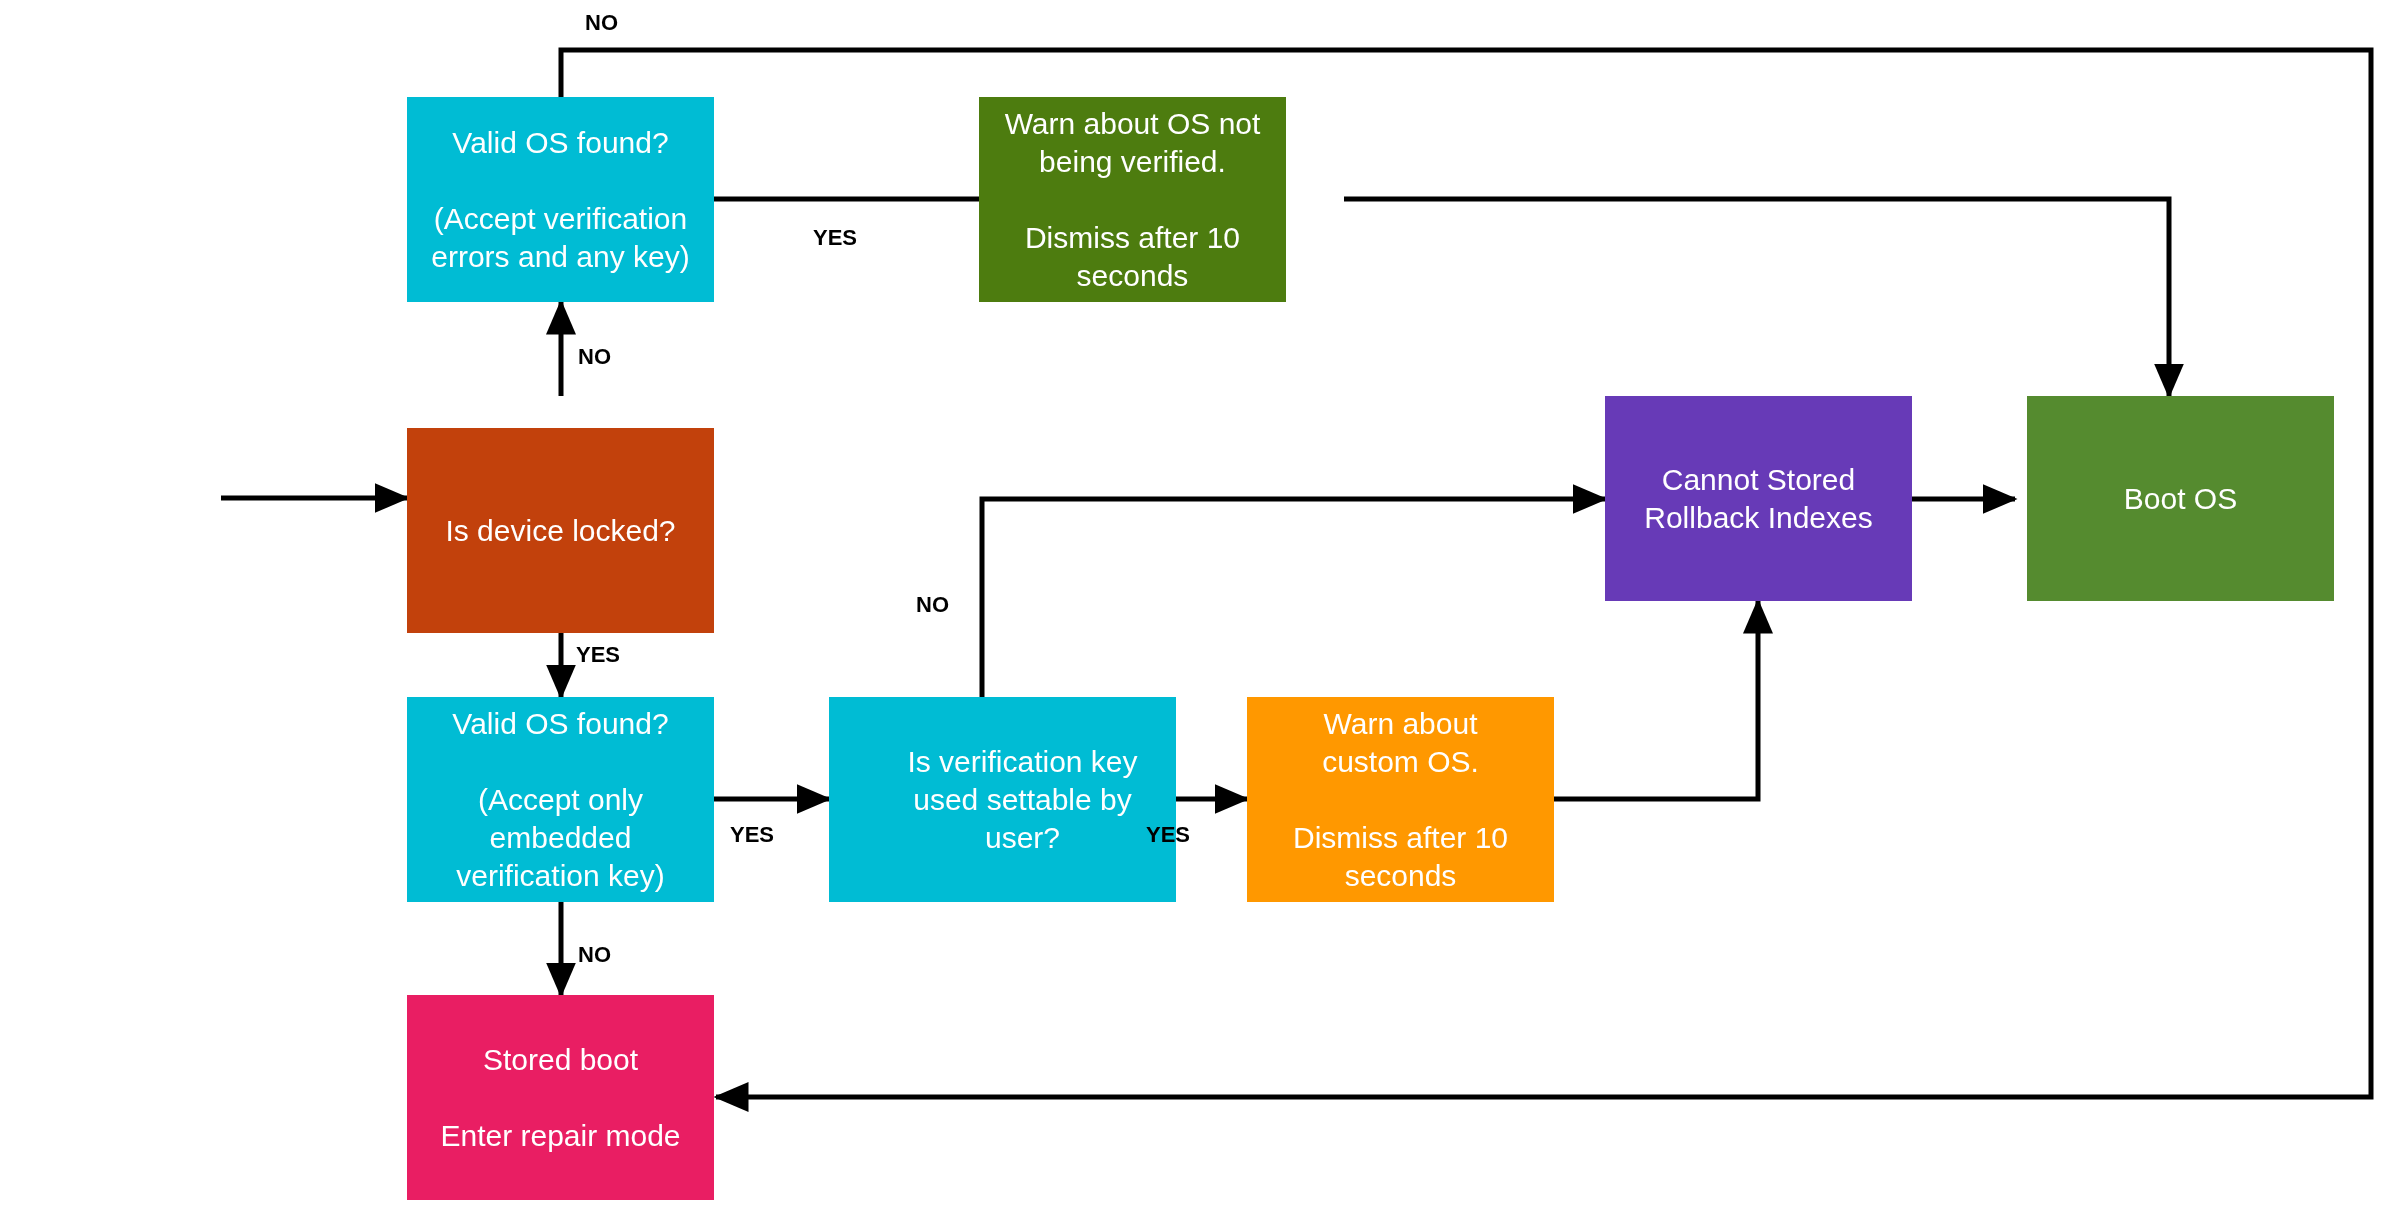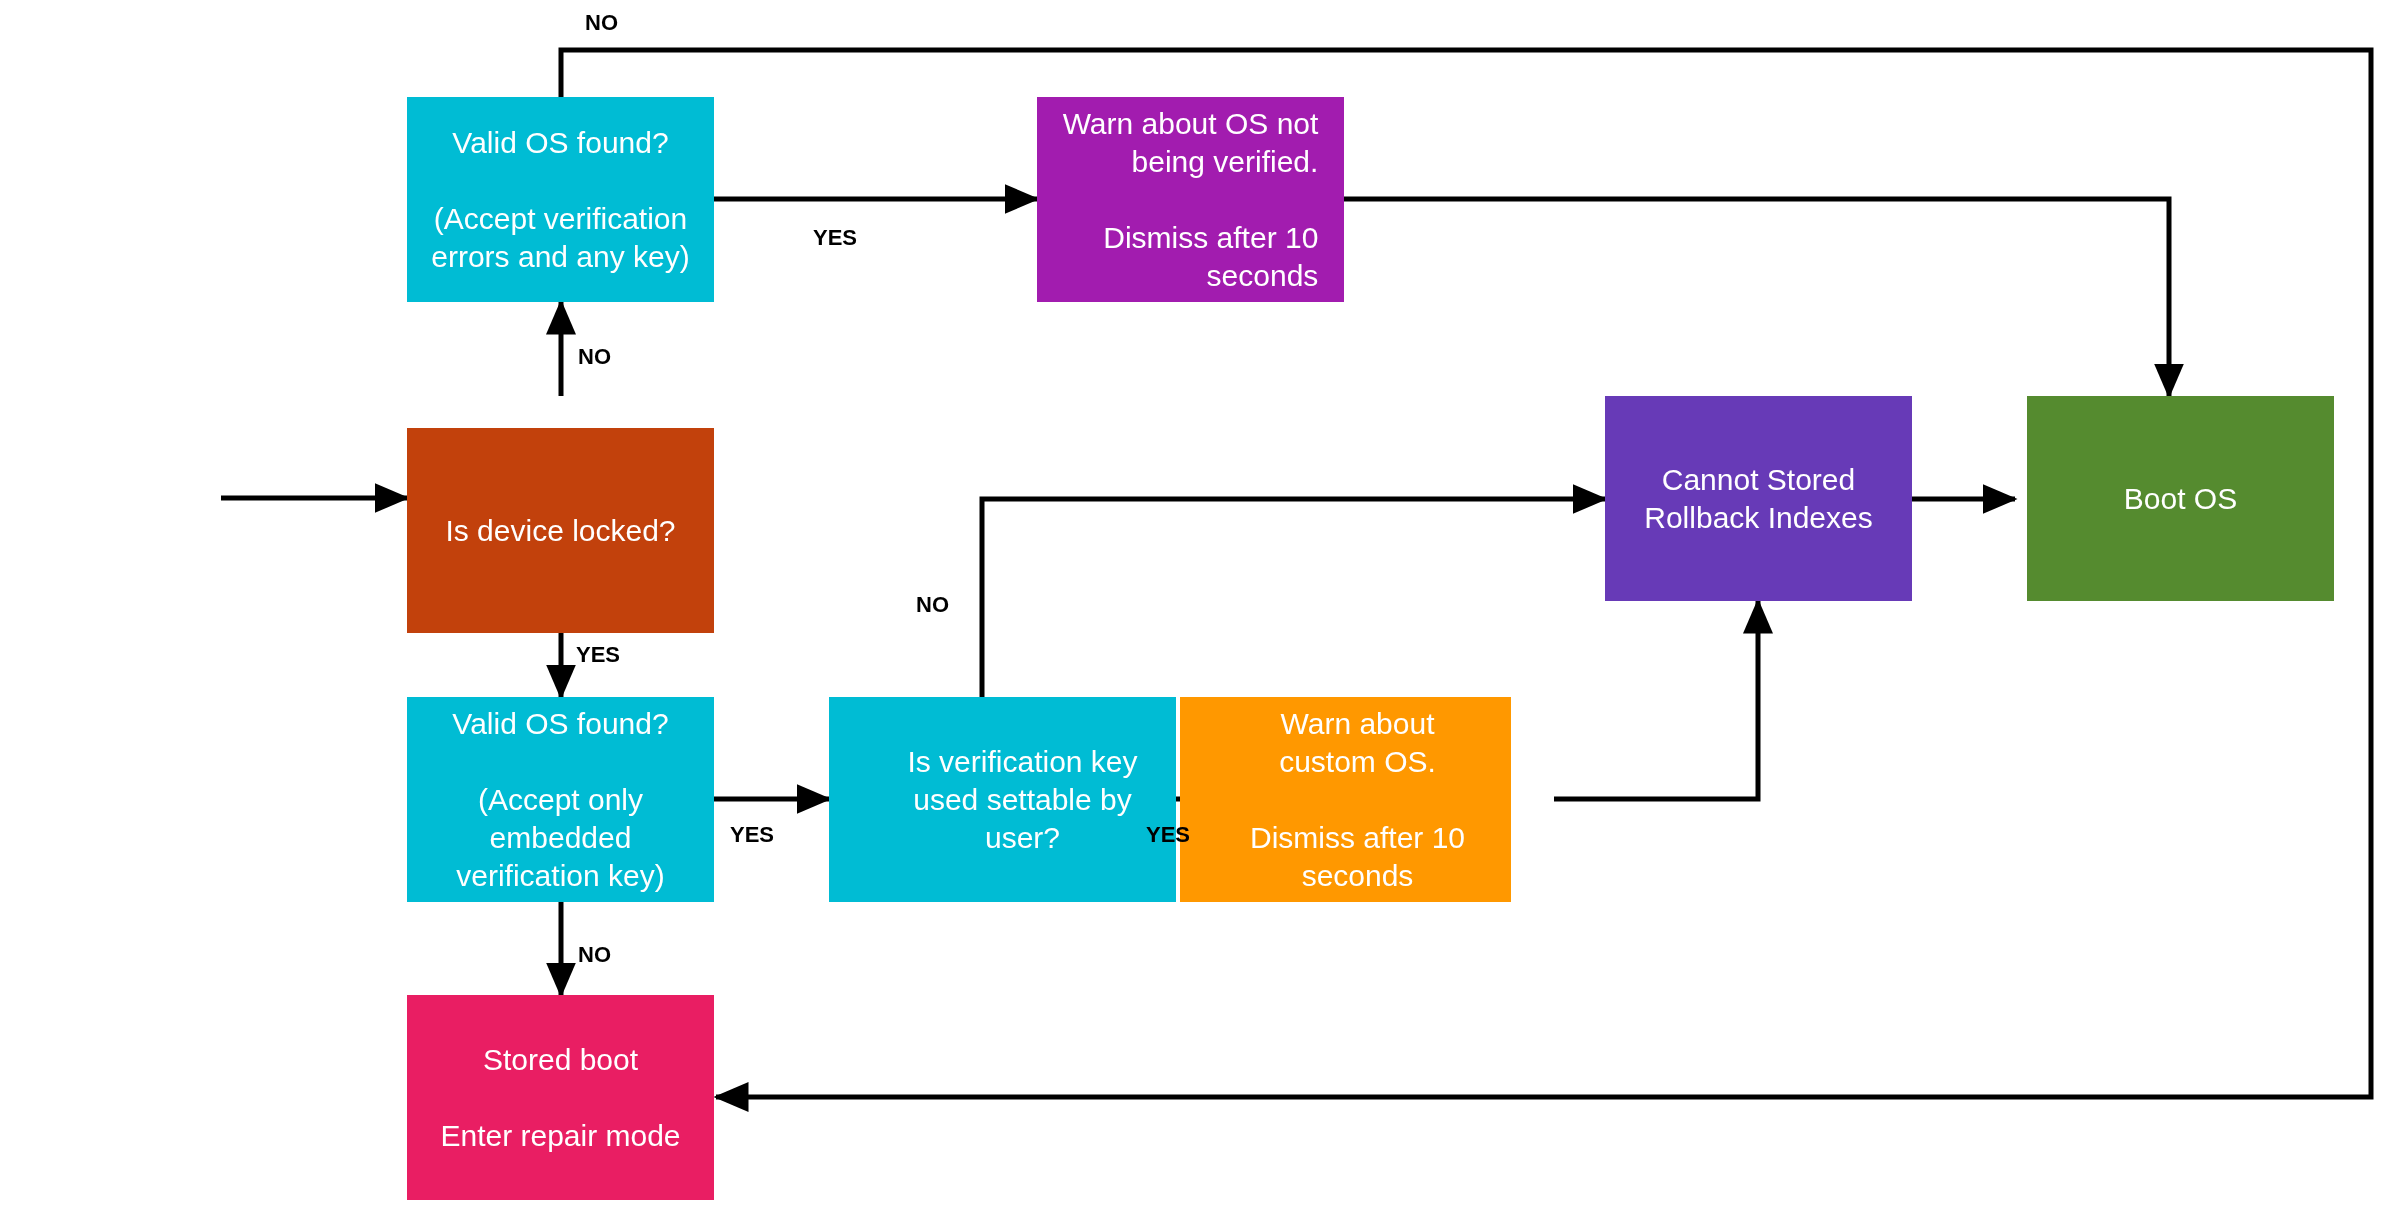--- a/index.html
+++ b/index.html
@@ -74,21 +74,21 @@
       <path d="M 561 902 L 561 995" marker-end="url(#arrow)"></path>
     </g>
   </svg>
 
 
   <div class="node rect" style="left: 407px; top: 97px; background-color: rgb(0, 188, 212);">Valid OS found?
 
 (Accept verification
 errors and any key)</div>
 
-  <div class="node rect" style="left: 1037px; top: 97px; background-color: #a21caf; text-align: right;">Warn about OS not
+  <div class="node rect" style="left: 979px; top: 97px; background-color: #4d7c0f;">Warn about OS not
 being verified.
 
 Dismiss after 10
 seconds</div>
 
   <div class="node rect" style="left: 407px; top: 396px; background-color: #c2410c; margin-top: 32px;">Is device locked?</div>
 
   <div class="node rect" style="left: 1605px; top: 396px; background-color: rgb(103, 58, 183);">Cannot Stored
 Rollback Indexes</div>
 
@@ -97,21 +97,21 @@
   <div class="node rect" style="left: 407px; top: 697px; background-color: rgb(0, 188, 212);">Valid OS found?
 
 (Accept only
 embedded
 verification key)</div>
 
   <div class="node rect" style="left: 829px; top: 697px; background-color: rgb(0, 188, 212); padding-left: 40px;">Is verification key
 used settable by
 user?</div>
 
-  <div class="node rect" style="left: 1180px; top: 697px; background-color: rgb(255, 152, 0); padding-left: 24px;">Warn about
+  <div class="node rect" style="left: 1247px; top: 697px; background-color: rgb(255, 152, 0);">Warn about
 custom OS.
 
 Dismiss after 10
 seconds</div>
 
   <div class="node rect" style="left: 407px; top: 995px; background-color: rgb(233, 30, 99);">Stored boot
 
 Enter repair mode</div>
 
   <div class="edge-label" style="left:585px; top:6px;">NO</div>

